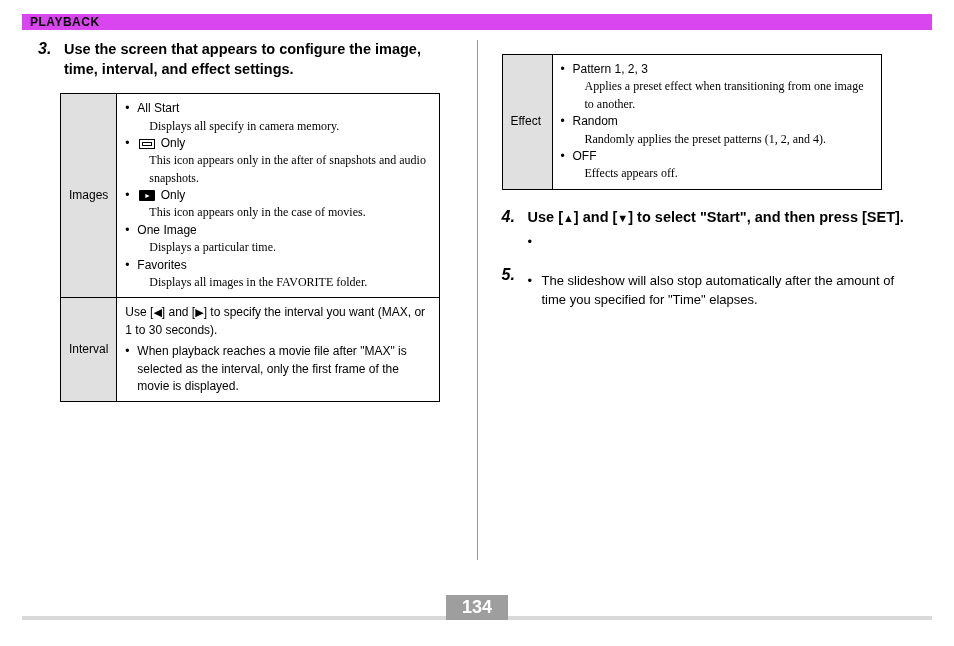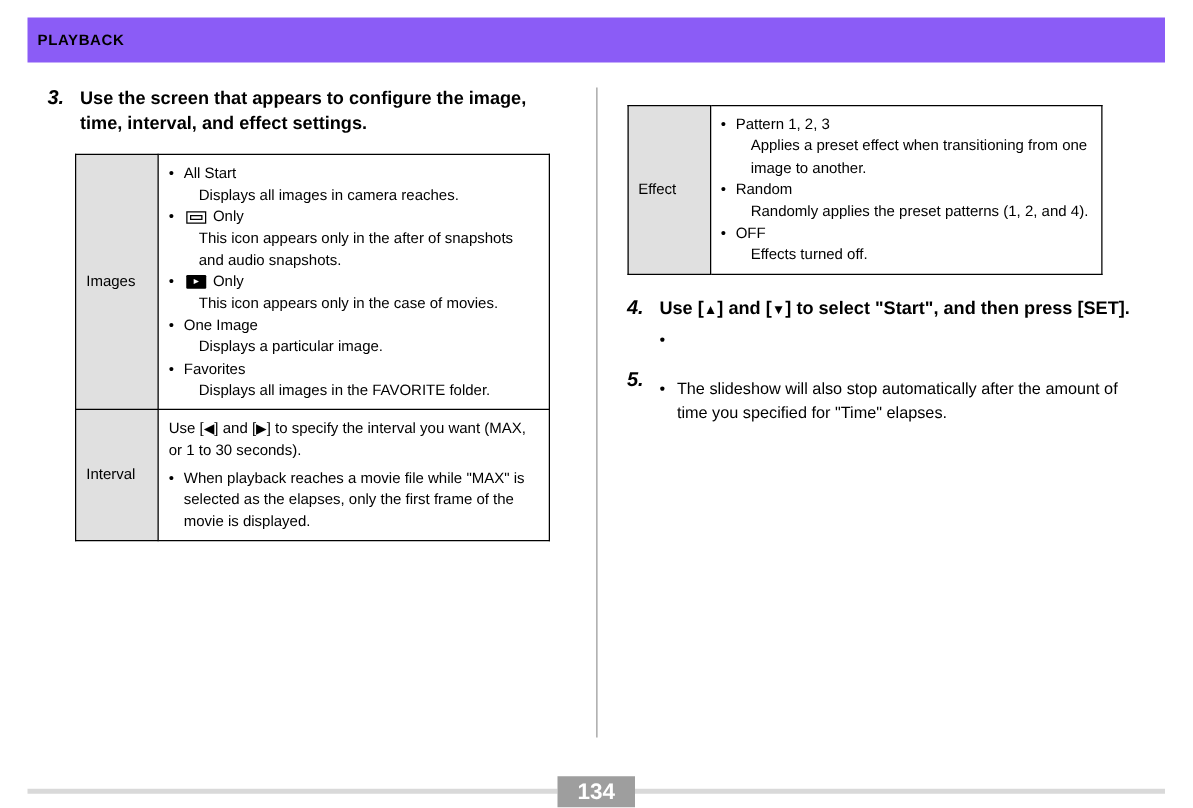--- a/index.html
+++ b/index.html
@@ -9,26 +9,26 @@
     color: #000;
     font-size: 13px;
     width: 954px;
     height: 646px;
     position: relative;
   }
   .page {
     padding: 14px 22px 0 22px;
   }
   .header-bar {
-    background: #8b5cf6;
-    height: 36px;
+    background: #d946ef;
+    height: 16px;
     display: flex;
     align-items: center;
     padding: 0 8px;
-    margin-bottom: 20px;
+    margin-bottom: 10px;
   }
   .header-bar span {
     font-weight: bold;
     font-size: 12px;
     letter-spacing: 0.5px;
   }
   .columns {
     display: flex;
     gap: 0;
     height: 520px;
@@ -79,28 +79,28 @@
     font-size: 12px;
   }
   table.settings td {
     border: 1px solid #000;
     padding: 6px 8px;
     vertical-align: middle;
     line-height: 1.45;
   }
   table.settings td.label {
     background: #e0e0e0;
-    width: 66px;
+    width: 50px;
     text-align: left;
     vertical-align: middle;
   }
   .bul { list-style: none; }
   .bul li { display: flex; gap: 4px; }
   .bul .b { min-width: 8px; }
-  .bul .indent { padding-left: 12px; display:block; }
+  .bul .indent { padding-left: 12px; display:block;font-family:Liberation Serif, serif; }
   .icon-box {
     display: inline-block;
     border: 1.5px solid #000;
     width: 16px; height: 10px;
     position: relative;
     vertical-align: middle;
     margin: 0 2px;
   }
   .icon-box::after{
     content:'';position:absolute;inset:2px;border:1px solid #000;
@@ -108,23 +108,23 @@
   .icon-mov {
     display: inline-block; width: 16px; height: 11px;
     background:#000; color:#fff; font-size:7px; line-height:11px;
     text-align:center; vertical-align:middle; margin:0 2px;
     border-radius:1px; font-family:Arial;
   }
   .tri { font-size: 11px; }
   
   .footer {
     position: absolute;
-    left: 22px; right: 22px; bottom: 0;
+    left: 22px; right: 22px; bottom: 26px;
     height: 26px;
-    display:flex; align-items:center;
+    display:flex; align-items:flex-end;
   }
   .footer .line {
     flex:1; height:4px; background:#d9d9d9;
   }
   .footer .pagebox {
     background:#9e9e9e; color:#fff; font-weight:bold;
     font-size:18px; padding:2px 16px;
   }
 </style>
 </head>
@@ -146,49 +146,49 @@
       </div>
 
       <table class="settings">
         <tbody>
             <tr>
           <td class="label">Images</td>
           <td>
             <ul class="bul">
               <li>
                     <span class="b">•</span>
-                    <div><span>All Start</span><span class="indent">Displays all images in camera reaches.</span></div>
+                    <div><span>All Start</span><span class="indent">Displays all specify in camera memory.</span></div>
                   </li>
               <li>
                     <span class="b">•</span>
                     <div><span class="icon-box"></span><span> Only</span><span class="indent">This icon appears only in the after of snapshots and audio snapshots.</span></div>
                   </li>
               <li>
                     <span class="b">•</span>
                     <div><span class="icon-mov">►</span><span> Only</span><span class="indent">This icon appears only in the case of movies.</span></div>
                   </li>
               <li>
                     <span class="b">•</span>
-                    <div><span>One Image</span><span class="indent">Displays a particular image.</span></div>
+                    <div><span>One Image</span><span class="indent">Displays a particular time.</span></div>
                   </li>
               <li>
                     <span class="b">•</span>
                     <div><span>Favorites</span><span class="indent">Displays all images in the FAVORITE folder.</span></div>
                   </li>
             </ul>
           </td>
         </tr>
         <tr>
           <td class="label">Interval</td>
           <td>
             <div><span>Use [</span><span class="tri">◀</span><span>] and [</span><span class="tri">▶</span><span>] to specify the interval you want (MAX, or 1 to 30 seconds).</span></div>
             <ul class="bul" style="margin-top:4px">
                   <li>
                     <span class="b">•</span>
-                    <span>When playback reaches a movie file while "MAX" is selected as the elapses, only the first frame of the movie is displayed.</span>
+                    <span>When playback reaches a movie file after "MAX" is selected as the interval, only the first frame of the movie is displayed.</span>
                   </li>
                 </ul>
           </td>
         </tr>
       </tbody>
         </table>
     </div>
 
     <div class="divider"></div>
 
@@ -202,21 +202,21 @@
               <li>
                     <span class="b">•</span>
                     <div><span>Pattern 1, 2, 3</span><span class="indent">Applies a preset effect when transitioning from one image to another.</span></div>
                   </li>
               <li>
                     <span class="b">•</span>
                     <div><span>Random</span><span class="indent">Randomly applies the preset patterns (1, 2, and 4).</span></div>
                   </li>
               <li>
                     <span class="b">•</span>
-                    <div><span>OFF</span><span class="indent">Effects turned off.</span></div>
+                    <div><span>OFF</span><span class="indent">Effects appears off.</span></div>
                   </li>
             </ul>
           </td>
         </tr>
       </tbody>
         </table>
 
       <div class="step" style="margin-top:18px">
         <div class="step-num">4.</div>
         <div class="step-body">

